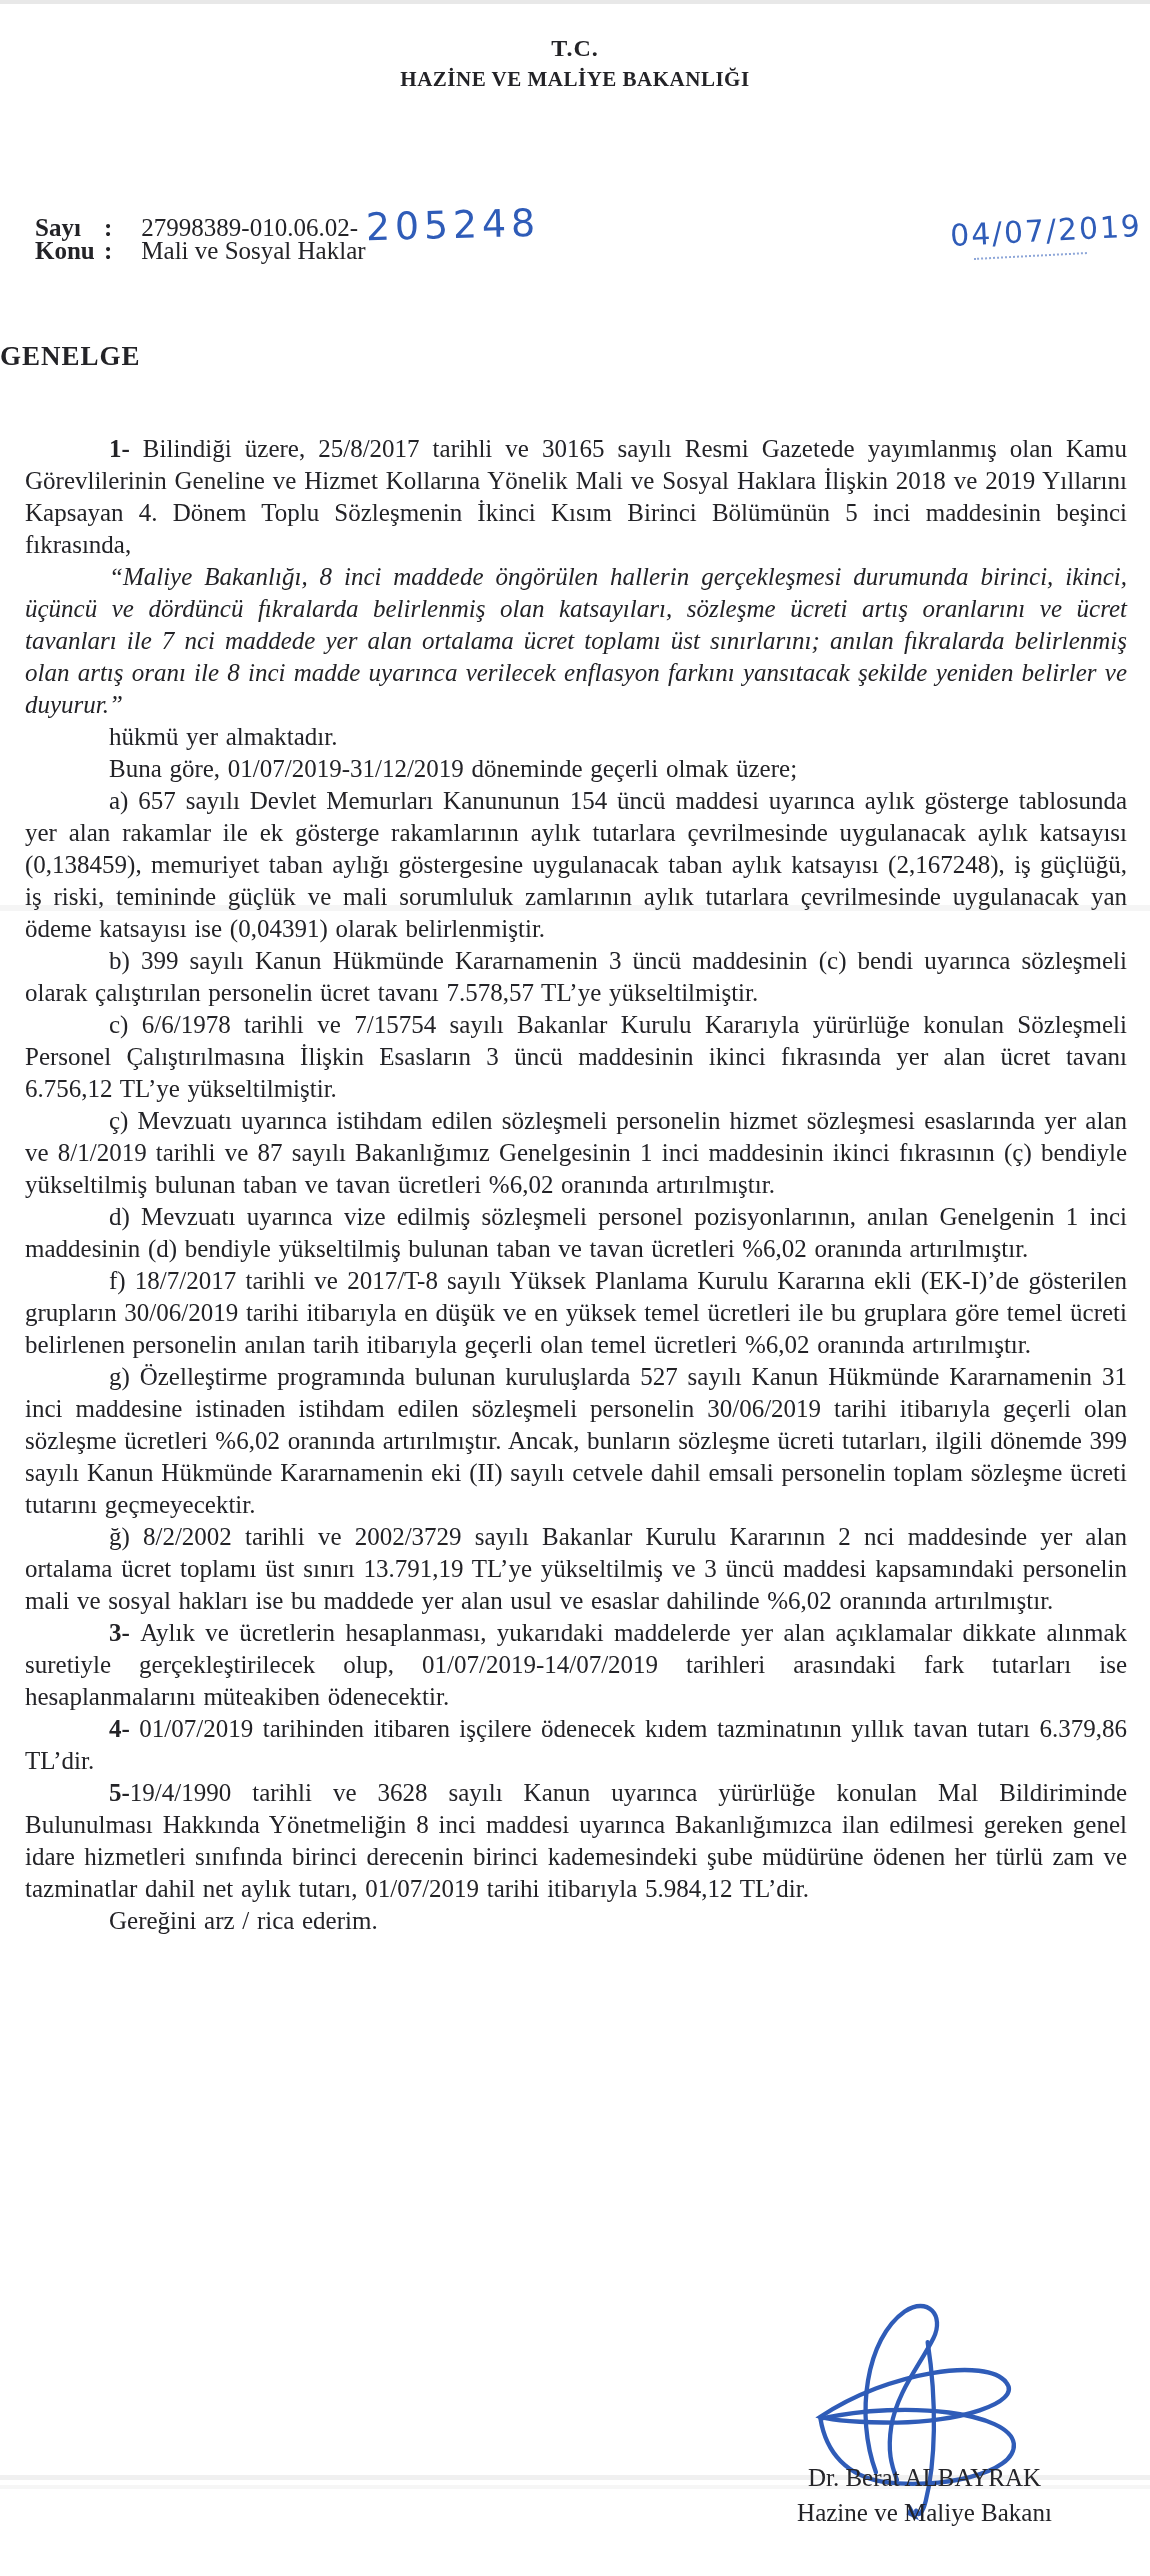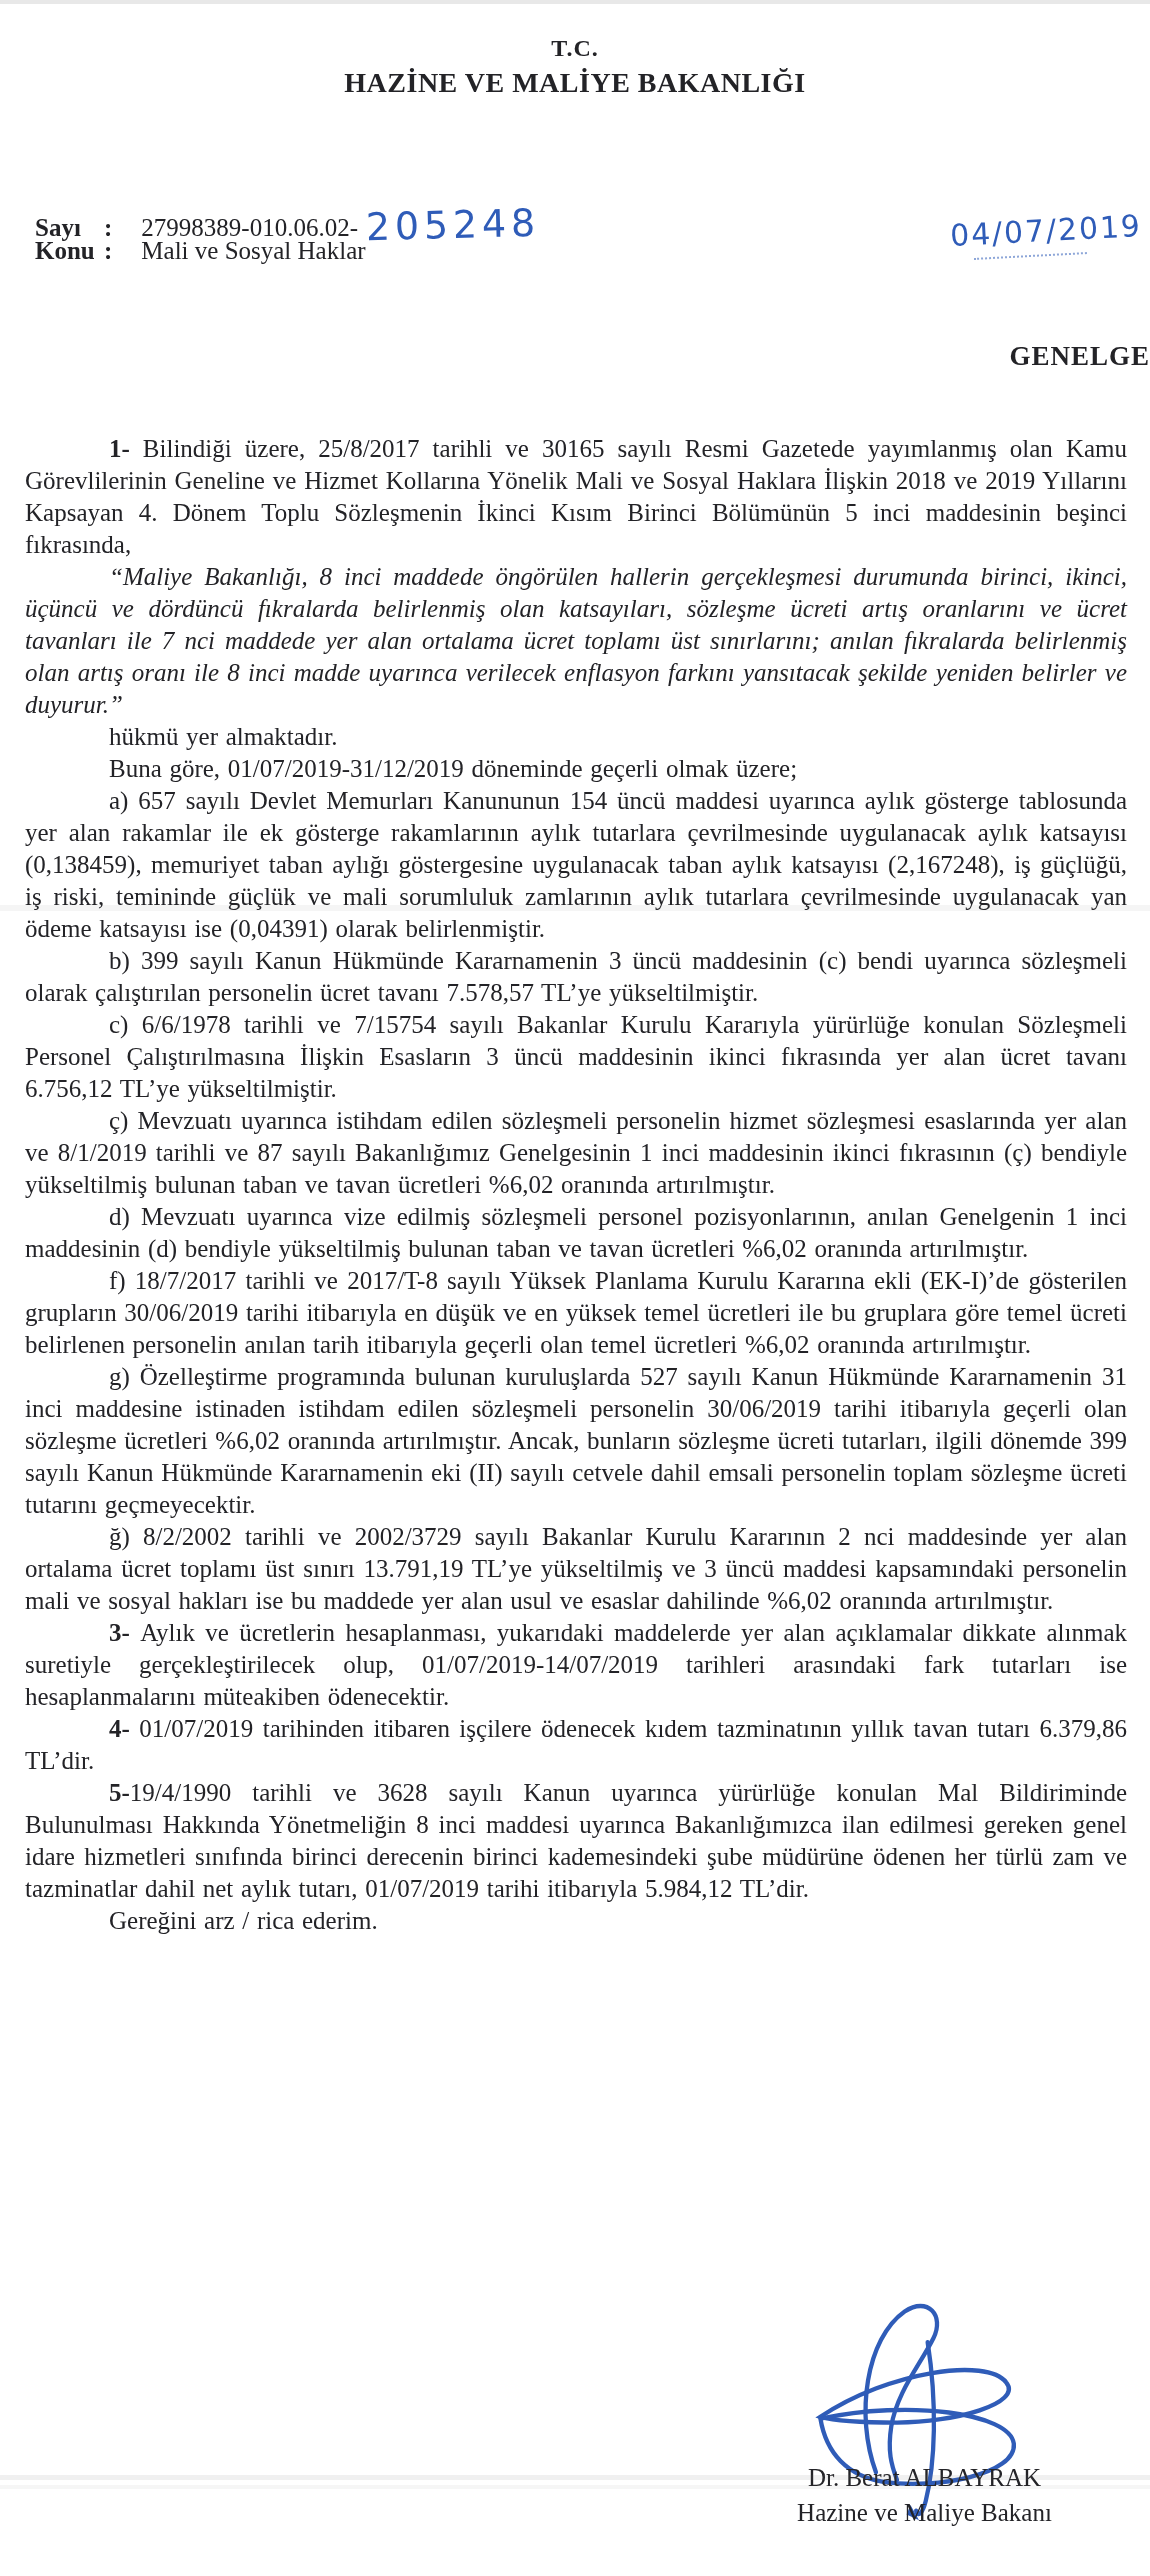--- a/index.html
+++ b/index.html
@@ -9,21 +9,21 @@
     height: 2576px;
     margin: 4px auto;
     background: #ffffff;
     font-family: "Liberation Serif", serif;
     color: #232327;
     overflow: hidden;
   }
   
   .doc-header { position: absolute; top: 31px; left: 0; right: 0; text-align: center; }
   .tc-line { font-size: 24px; font-weight: bold; letter-spacing: 1px; }
-  .ministry-line { font-size: 28px; font-weight: bold; letter-spacing: 0.5px; margin-top: 4.8px; }
+  .ministry-line { font-size: 21px; font-weight: bold; letter-spacing: 0.5px; margin-top: 4.8px; }
 
   
   .meta { position: absolute; top: 197px; left: 35px; font-size: 25px; }
   .meta-row { display: flex; align-items: baseline; height: 36px; white-space: nowrap; }
   .meta-label { font-weight: bold; width: 69px; display: inline-block; }
   .meta-colon { font-weight: bold; }
   .meta-value { margin-left: 29px; }
   .hand {
     font-family: "DejaVu Sans", sans-serif;
     color: var(--ink, #2f5cb8);
@@ -51,21 +51,21 @@
     top: 251px;
     right: 63px;
     width: 113px;
     border-bottom: 2.9px dotted rgba(47, 92, 184, .55);
     transform: rotate(-3deg);
   }
 
   
   .genelge-title {
     position: absolute; top: 337px; left: 0; right: 0;
-    text-align: right; font-size: 27px; font-weight: bold; letter-spacing: 1px;
+    text-align: left; font-size: 27px; font-weight: bold; letter-spacing: 1px;
   }
 
   
   .doc-body {
     position: absolute;
     top: 429px;
     left: 25px;
     width: 1102px;
     font-size: 25px;
     line-height: 32px;

